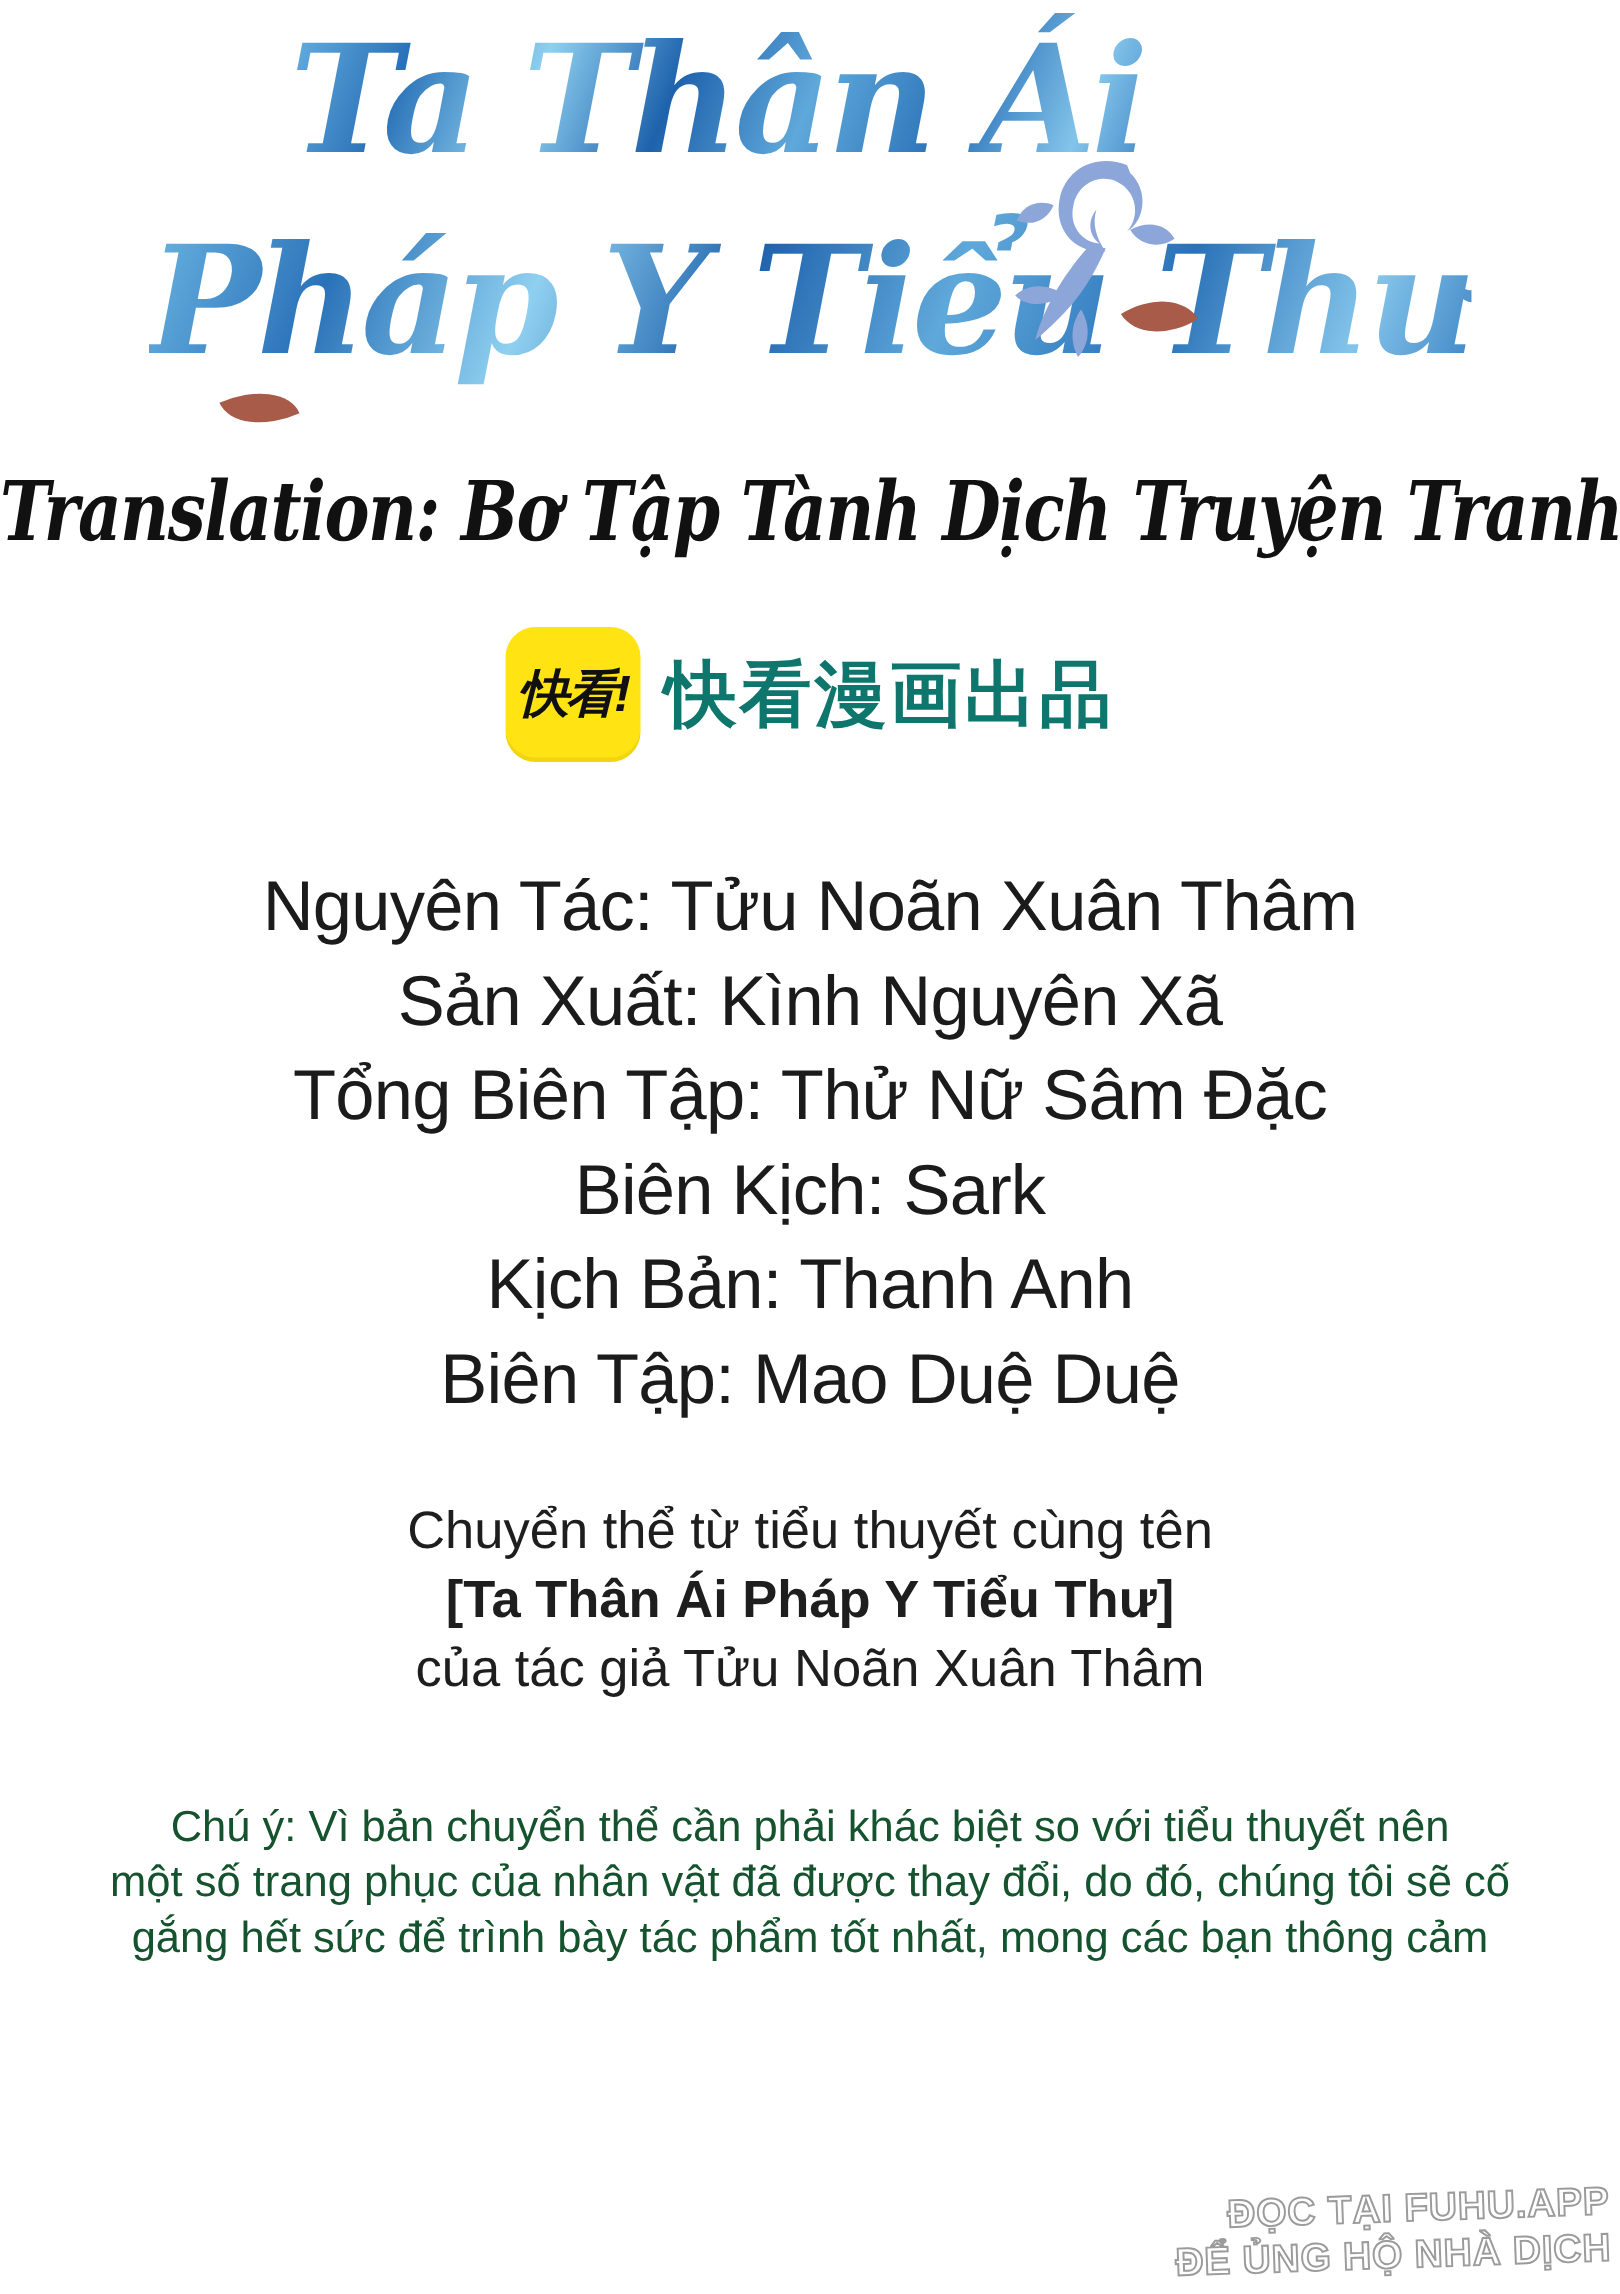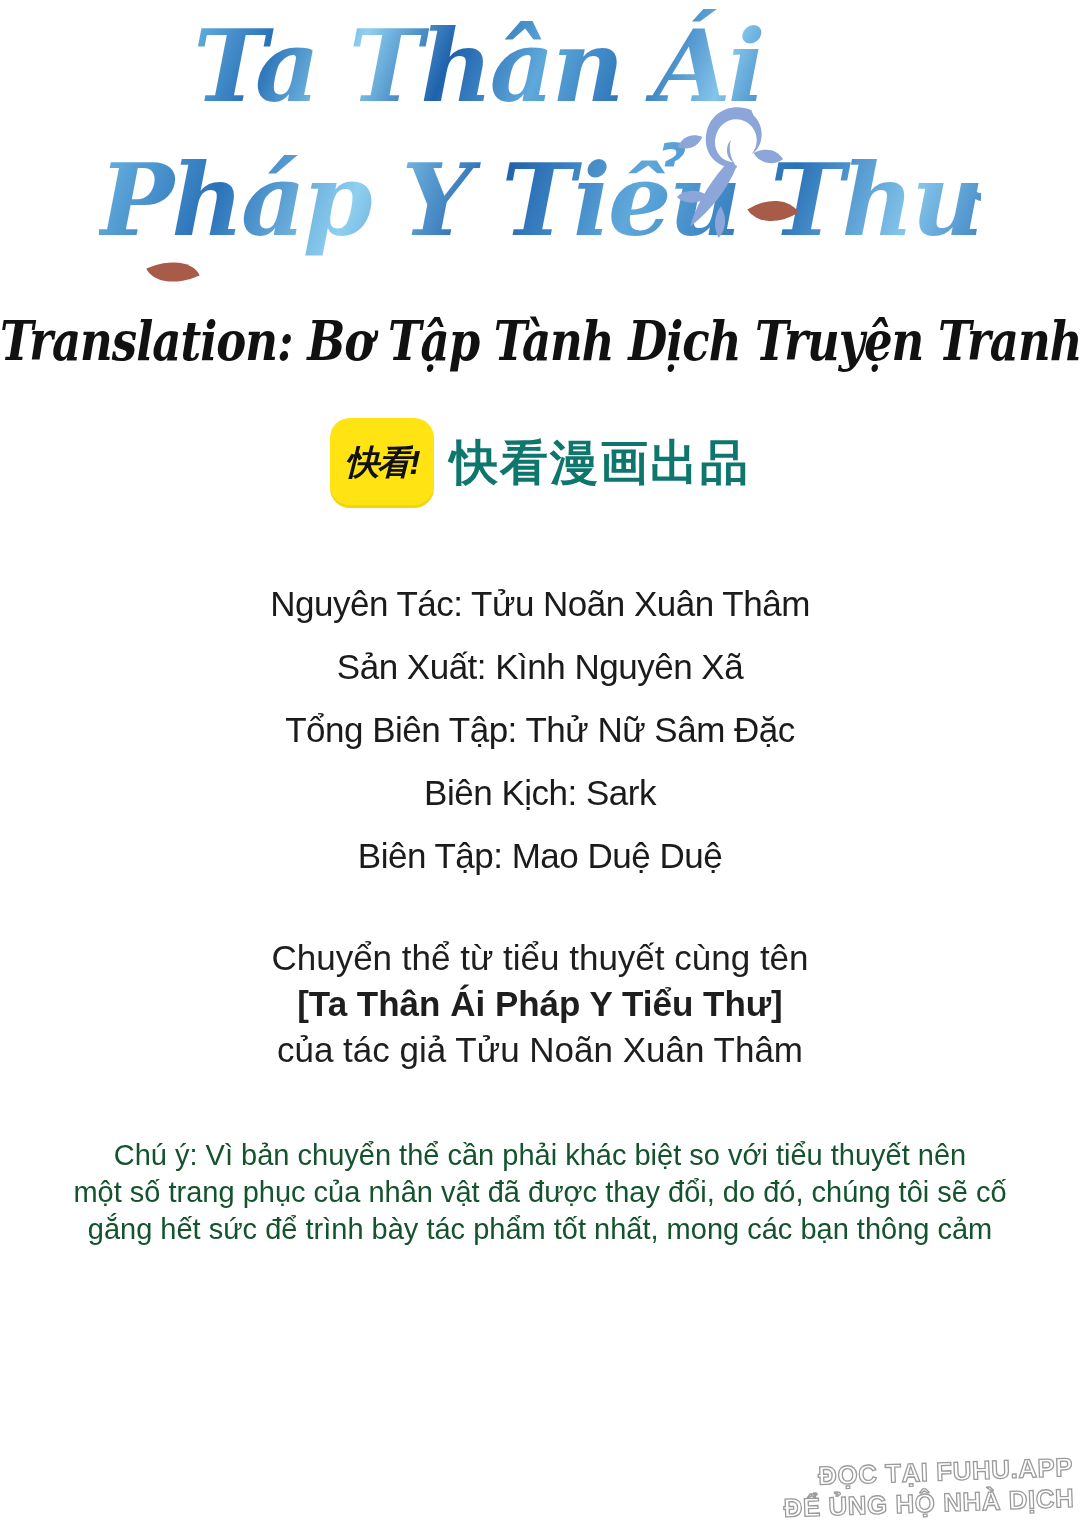--- a/index.html
+++ b/index.html
@@ -50,37 +50,37 @@
     transform:scaleY(1.22);
     color:#111111;
   }
 
   
   .publisher {
     margin-top:40px;
     display:flex; align-items:center; justify-content:center; gap:16px;
   }
   .kk-logo {
-    width:104px; height:90px; border-radius:20px;
+    width:90px; height:90px; border-radius:20px;
     background:#ffe312;
     display:flex; align-items:center; justify-content:center;
     font-family:sans-serif;
     font-weight:900; font-style:italic; font-size:34px;
     color:#101010; letter-spacing:-2px;
     box-shadow:inset 0 -3px 0 rgba(0,0,0,0.06);
   }
   .publisher-label {
     font-family:sans-serif;
     font-size:48px; font-weight:700; color:#0f766e; letter-spacing:2px;
   }
 
   
   .credits { margin-top:64px; text-align:center; }
   .credit-line {
-    font-size:35px; line-height:63px; letter-spacing:-0.5px;
+    font-size:47px; line-height:63px; letter-spacing:-0.5px;
     color:#1b1b1b; white-space:nowrap;text-align:center;
   }
 
   
   .adaptation { margin-top:48px; text-align:center; }
   .ad-line { font-size:35px; line-height:46px; color:#1e1e1e; }
   .ad-line.bold { font-weight:bold; }
 
   
   .notice { margin-top:64px; text-align:center; }
@@ -131,20 +131,21 @@
   <div class="credits">
 
       <div class="credit-line">Nguyên Tác: Tửu Noãn Xuân Thâm</div>
 
       <div class="credit-line">Sản Xuất: Kình Nguyên Xã</div>
 
       <div class="credit-line">Tổng Biên Tập: Thử Nữ Sâm Đặc</div>
 
       <div class="credit-line">Biên Kịch: Sark</div>
 
+      <div class="credit-line">Kịch Bản: Thanh Anh</div>
 
 
       <div class="credit-line">Biên Tập: Mao Duệ Duệ</div>
     </div>
 
   <div class="adaptation">
     <div class="ad-line">Chuyển thể từ tiểu thuyết cùng tên</div>
     <div class="ad-line bold">[Ta Thân Ái Pháp Y Tiểu Thư]</div>
     <div class="ad-line">của tác giả Tửu Noãn Xuân Thâm</div>
   </div>

